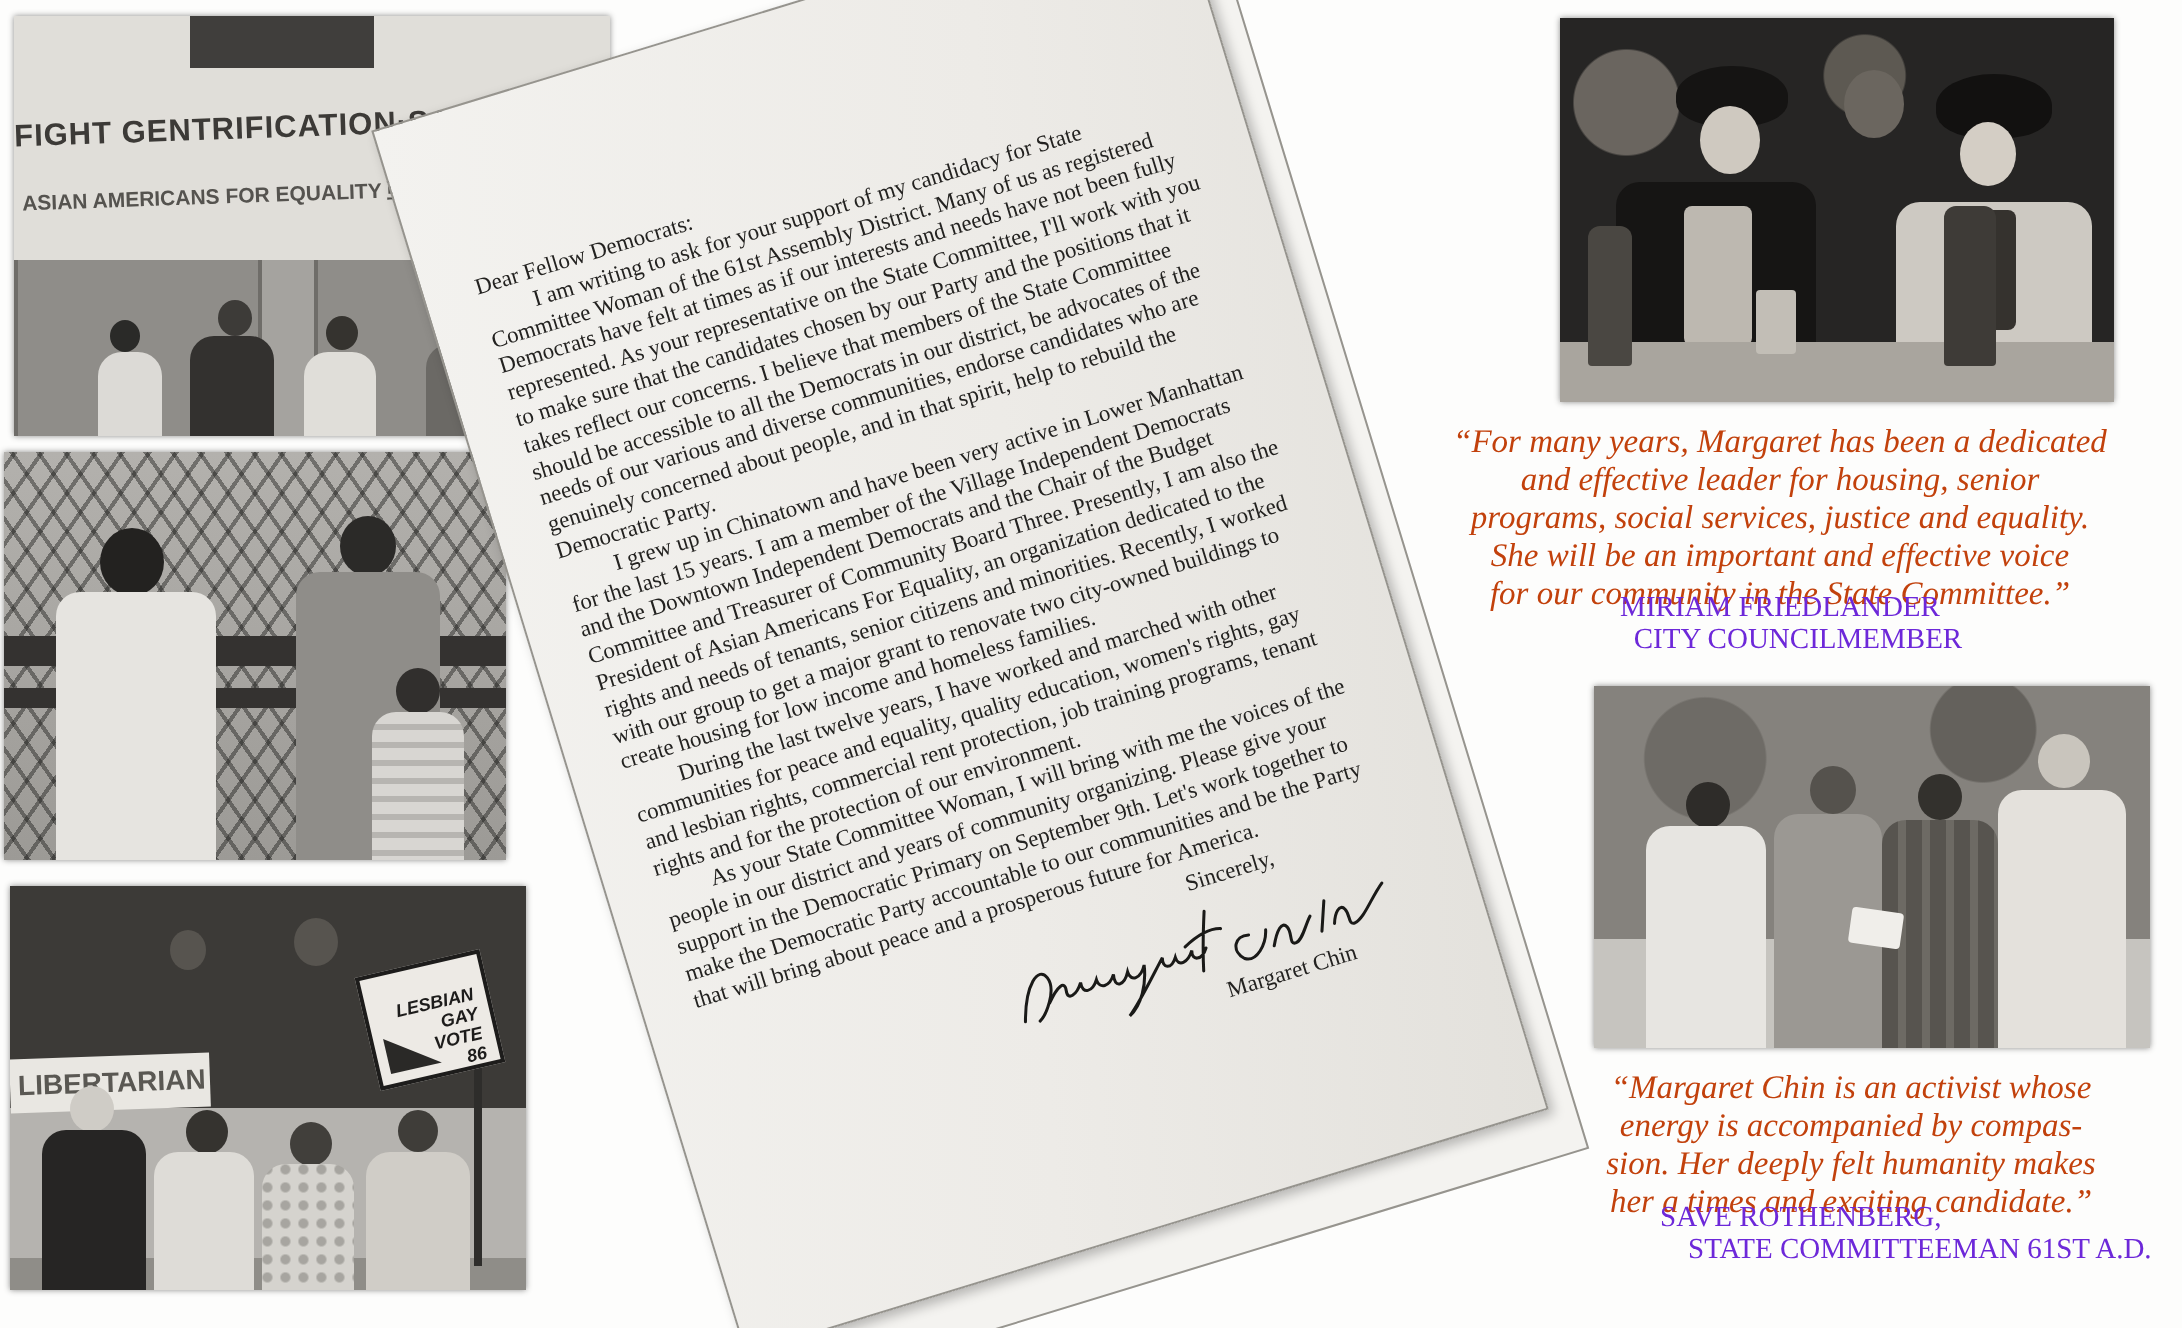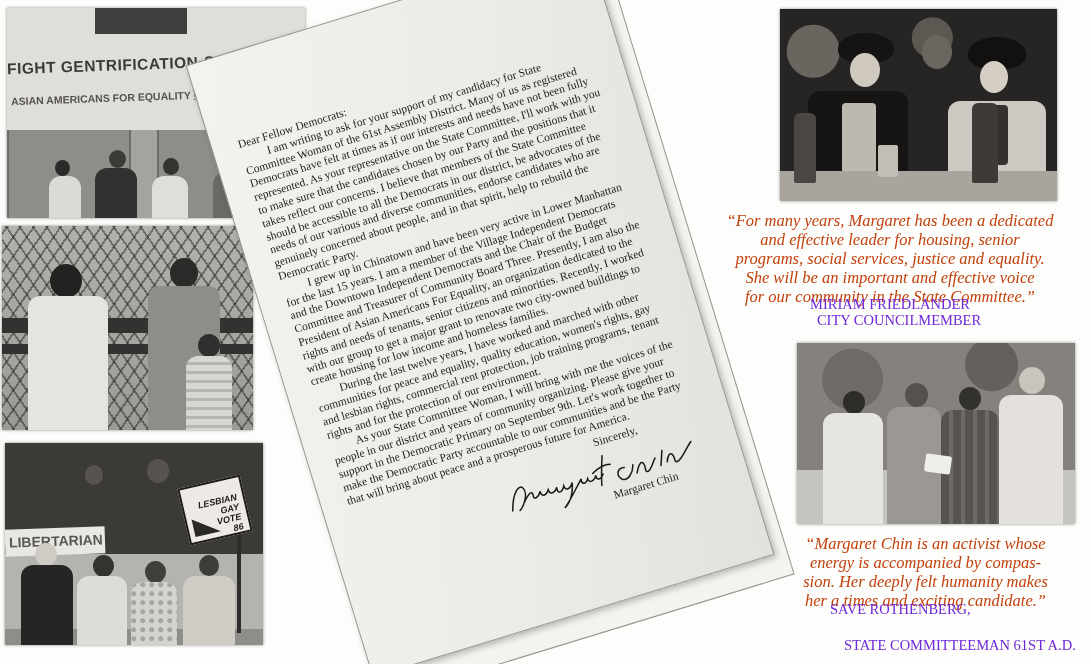--- a/index.html
+++ b/index.html
@@ -63,21 +63,21 @@
   .closing-block svg{margin:-2px 14px -10px 0;}
   .closing-block .printed{padding-right:38px;}
   
   .quote{position:absolute;font-style:italic;font-size:16.5px;line-height:19px;color:#c2410c;text-align:center;white-space:pre-line;}
   #quote-1{left:690px;top:211px;width:400px;}
   #quote-2{left:760px;top:534px;width:331px;}
   .attr{position:absolute;font-size:14.5px;line-height:16px;color:#6d28d9;}
   #attr-1{left:690px;top:296px;width:400px;text-align:center;}
   #attr-1 .attr-title{position:relative;left:9px;}
   #attr-2{left:830px;top:601px;width:261px;text-align:left;}
-  #attr-2 .attr-title{padding-left:14px;margin-top:20px;}
+  #attr-2 .attr-title{padding-left:14px;}
   .prelines{white-space:pre-line;}
 </style>
 </head>
 <body>
 
 <div id="canvas">
 
   <div class="photo" id="photo-press">
     <div class="window"></div>
     <div class="banner-main">FIGHT GENTRIFICATION·SAVE CHINATOWN</div>

